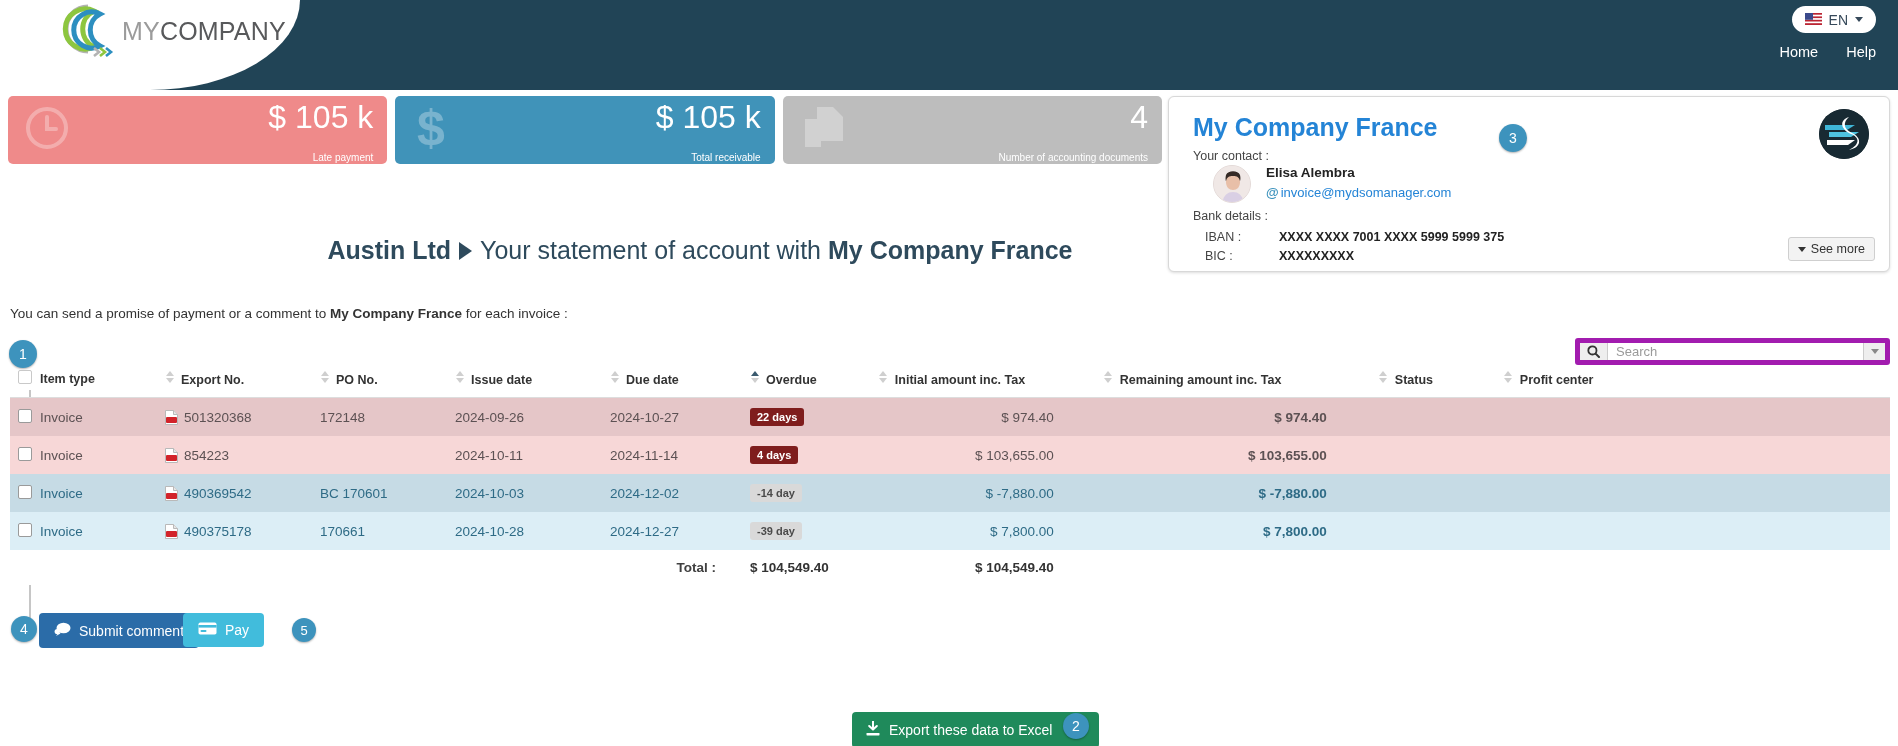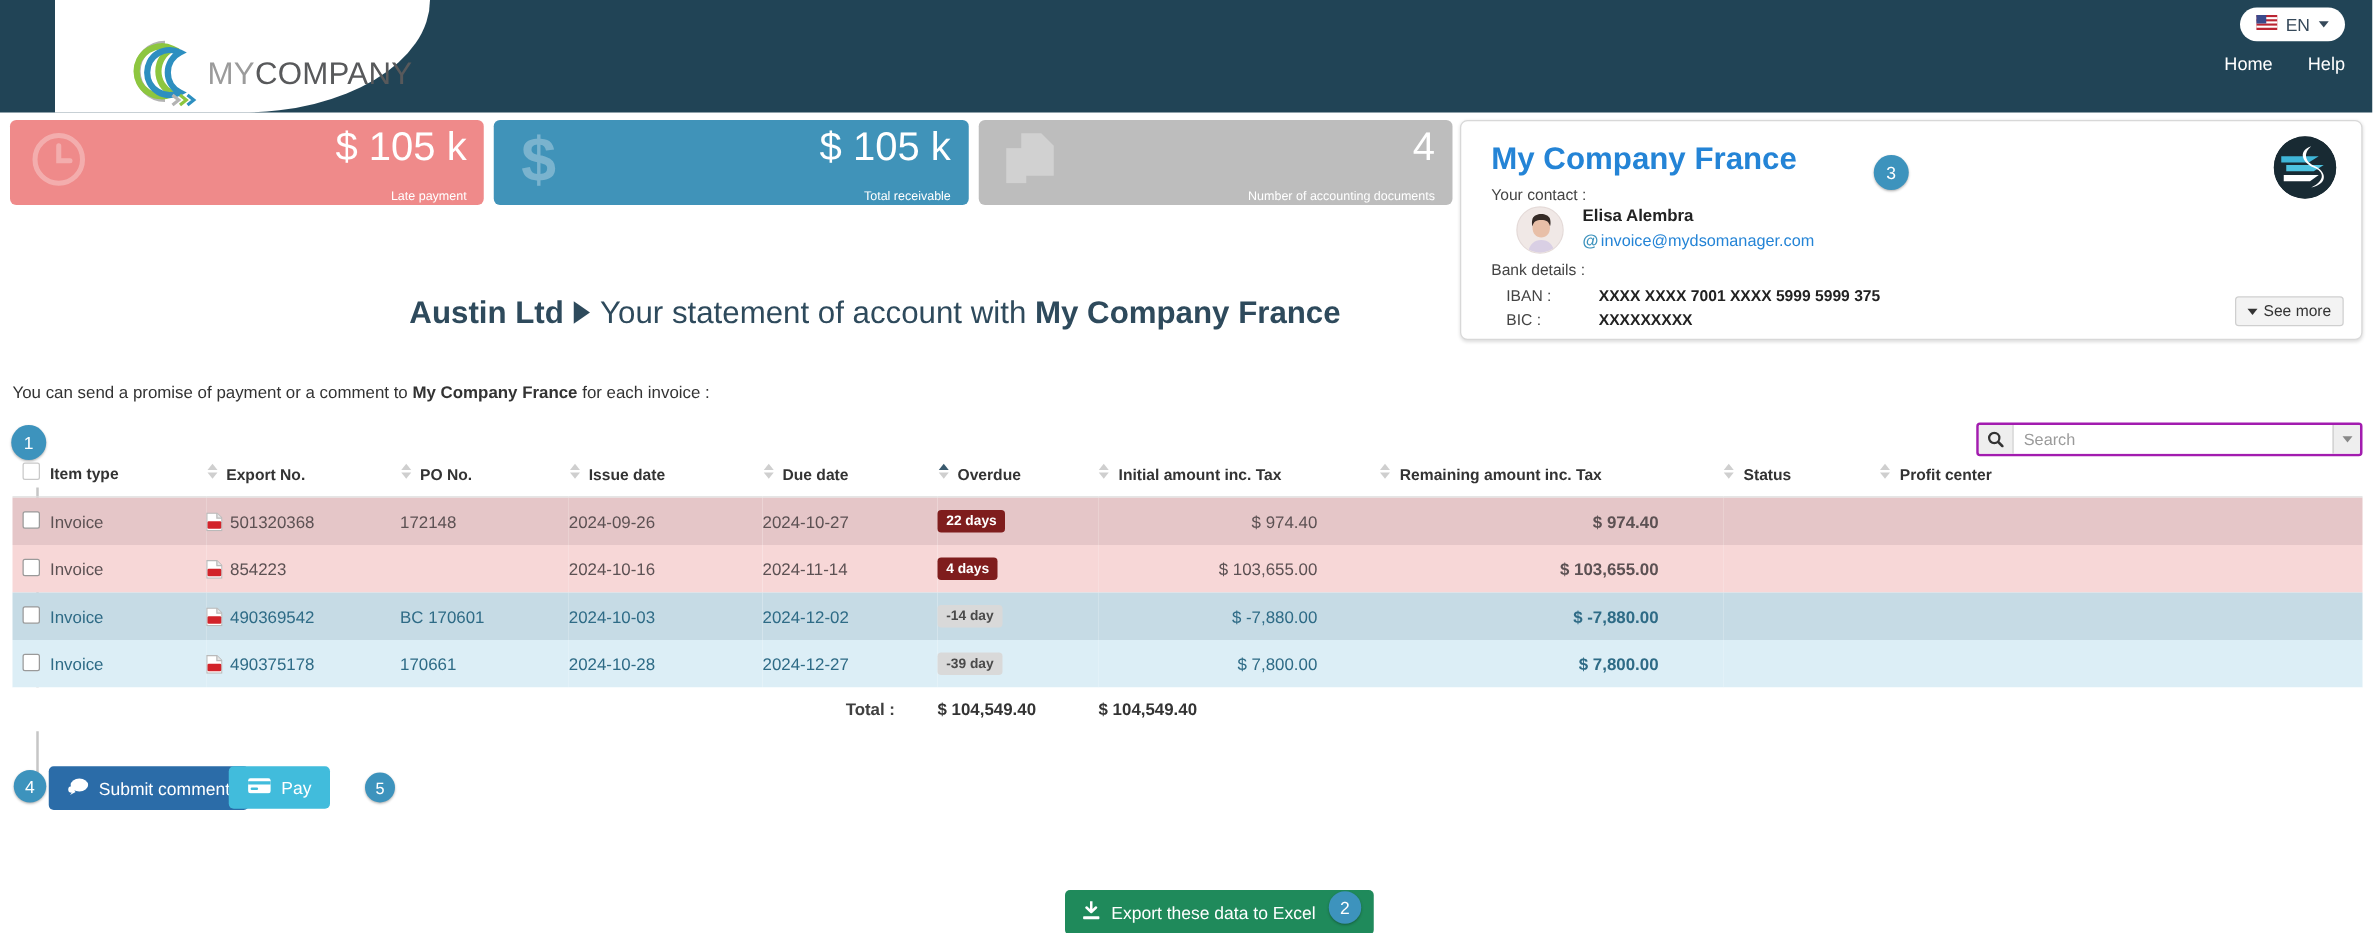--- a/index.html
+++ b/index.html
@@ -15,21 +15,21 @@
     position: relative;
     height: 90px;
     background: #214456;
   }
   .logo-panel {
     position: absolute;
     left: 0; top: 0;
     width: 300px; height: 90px;
     background: #ffffff;
     border-bottom-right-radius: 150px 90px;
-    display: flex; align-items: flex-end; margin-left: 44px;
+    display: flex; align-items: flex-start;
   }
   .logo-wrap { display: flex; align-items: center; margin-left: 58px; }
   .logo-mark { position: relative; width: 62px; height: 62px; flex: none; }
   .logo-text { margin-left: 2px; font-size: 25px; letter-spacing: .2px; white-space: nowrap; }
   .logo-my { color: #9b9b9b; }
   .logo-company { color: #58595b; }
 
   .lang-pill {
     position: absolute; right: 22px; top: 6px;
     background: #ffffff; border-radius: 16px;
@@ -174,21 +174,21 @@
   .intro {
     position: absolute; left: 10px; top: 306px;
     font-size: 13.5px; color: #333;
   }
   .intro b { font-weight: bold; }
 
   
   .search-group {
     position: absolute; right: 8px; top: 338px;
     display: flex; height: 27px;
-    border: 2px solid #a21caf; border-radius: 3px;
+    border: 5px solid #a21caf; border-radius: 3px;
     background: #fff; overflow: hidden;
   }
   .search-prefix {
     width: 28px; background: #eeeeee;
     border-right: 1px solid #ccc;
     display: flex; align-items: center; justify-content: center;
     cursor: pointer;
   }
   .search-input {
     width: 255px; border: none; outline: none;
@@ -278,21 +278,21 @@
     font-size: 11px; font-weight: bold;
     color: #ffffff; background: #7f1d1d;
   }
   .pill-ok { background: #d9d9d9; color: #4a4a4a; }
 
   .num { text-align: right; padding-right: 50px !important; }
   .num-strong { text-align: right; padding-right: 52px !important; font-weight: bold; }
 
   .total-row td { background: #ffffff; padding-top: 14px; padding-bottom: 14px; }
   .total-lab { text-align: right; font-weight: bold; color: #404040; padding-right: 34px !important; }
-  .total-val { text-align: left; font-weight: bold; color: #333; padding-right: 50px !important; }
+  .total-val { text-align: right; font-weight: bold; color: #333; padding-right: 50px !important; }
 
   
   .btn {
     border: none; border-radius: 4px;
     color: #fff; cursor: pointer;
     display: inline-flex; align-items: center; gap: 8px;
     font-family: "Liberation Sans", sans-serif;
     font-size: 14px;
   }
   .btn-comment {
@@ -535,21 +535,21 @@
       <td>
         <span class="pdf-icon">
           <svg width="13" height="15" viewBox="0 0 13 15">
             <path d="M0.5 0.5 h8 l4 4 v10 h-12 z" fill="#ffffff" stroke="#b9b9b9"></path>
             <path d="M8.5 0.5 v4 h4" fill="#e6e6e6" stroke="#b9b9b9"></path>
             <rect x="1" y="7" width="11" height="6" rx="1" fill="#d2232a"></rect>
           </svg>
         </span><span class="link">854223</span>
       </td>
       <td></td>
-      <td>2024-10-16</td>
+      <td>2024-10-11</td>
       <td>2024-11-14</td>
       <td>
         <span class="pill">4 days</span>
       </td>
       <td class="num">$ 103,655.00</td>
       <td class="num-strong">$ 103,655.00</td>
       <td></td>
       <td></td>
     </tr>
 

